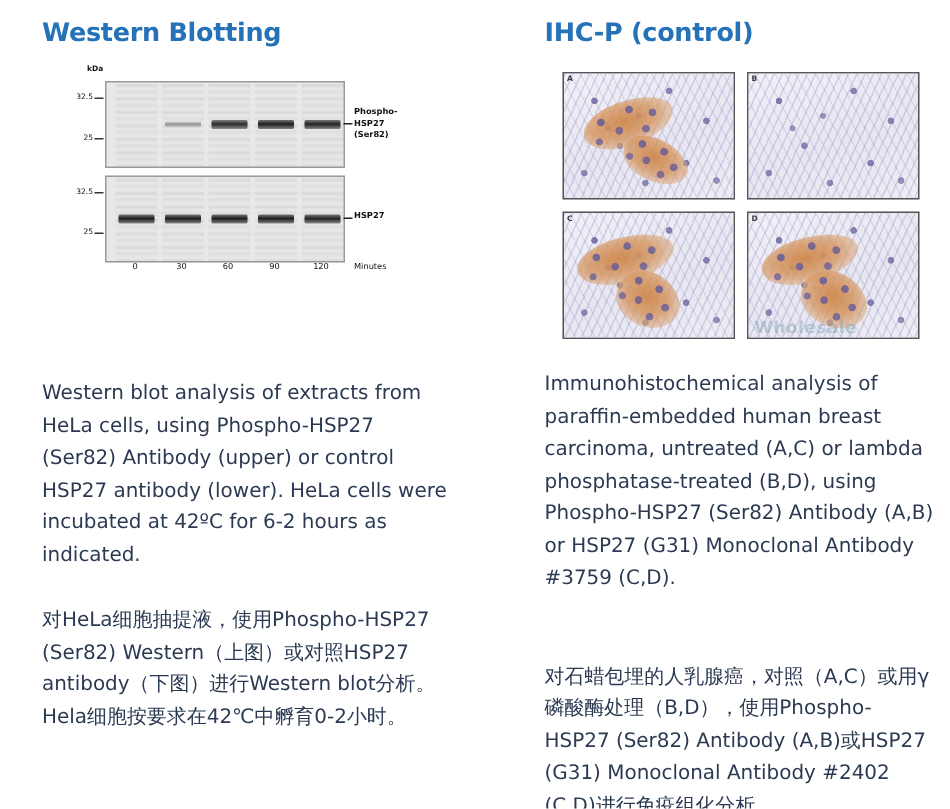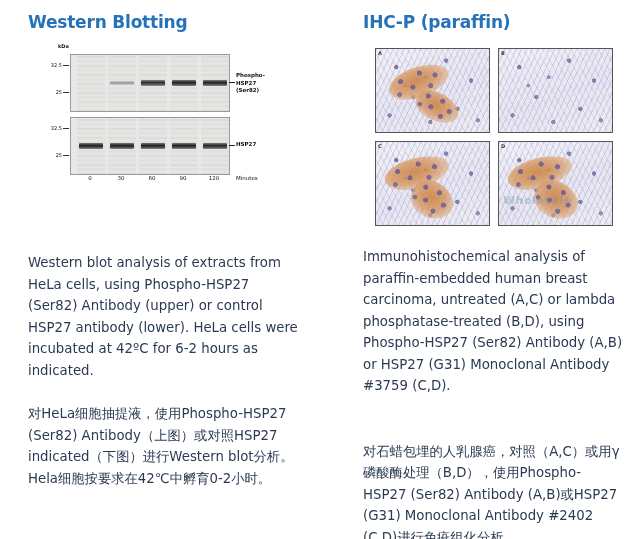--- a/index.html
+++ b/index.html
@@ -224,21 +224,21 @@
     top: 1px;
     left: 2px;
     font-size: 5px;
     color: #3a3a4a;
     font-weight: bold;
     z-index: 6;
   }
   .ihc-watermark {
     position: absolute;
     left: 4px;
-    bottom: 18px;
+    bottom: 0;
     font-size: 11px;
     font-weight: bold;
     letter-spacing: 0.5px;
     color: rgba(108,150,170,0.38);
     z-index: 5;
     white-space: nowrap;
   }
 
   
   .caption {
@@ -340,26 +340,26 @@
               <div class="time-tick" style="left: 68px;">60</div>
               <div class="time-tick" style="left: 99px;">90</div>
               <div class="time-tick" style="left: 130px;">120</div>
             </div>
           <div class="time-unit">Minutes</div>
         </div>
       </div>
 
       <div class="caption cap-left-en">Western blot analysis of extracts from HeLa cells, using Phospho-HSP27 (Ser82) Antibody (upper) or control HSP27 antibody (lower). HeLa cells were incubated at 42ºC for 6-2 hours as indicated.</div>
 
-      <div class="caption cap-left-zh">对HeLa细胞抽提液，使用Phospho-HSP27 (Ser82) Antibody（上图）或对照HSP27 indicated（下图）进行Western blot分析。Hela细胞按要求在42℃中孵育0-2小时。</div>
+      <div class="caption cap-left-zh">对HeLa细胞抽提液，使用Phospho-HSP27 (Ser82) Western（上图）或对照HSP27 antibody（下图）进行Western blot分析。Hela细胞按要求在42℃中孵育0-2小时。</div>
     </div>
 
     <div class="column col-right">
 
-      <div class="section-heading">IHC-P (paraffin)</div>
+      <div class="section-heading">IHC-P (control)</div>
 
       <div class="figure-area">
         <div class="ihc-grid" id="ihc-grid">
             <div class="ihc-panel">
               <div class="ihc-stroma"></div>
               <div class="nuclei"></div>
               <div class="dab" style="left: 12px; top: 18px; width: 62px; height: 30px; transform: rotate(-18deg);"></div>
               <div class="dab-nuclei" style="left: 12px; top: 18px; width: 62px; height: 30px; transform: rotate(-18deg);"></div>
               <div class="dab" style="left: 38px; top: 44px; width: 46px; height: 28px; transform: rotate(28deg);"></div>
               <div class="dab-nuclei" style="left: 38px; top: 44px; width: 46px; height: 28px; transform: rotate(28deg);"></div>

